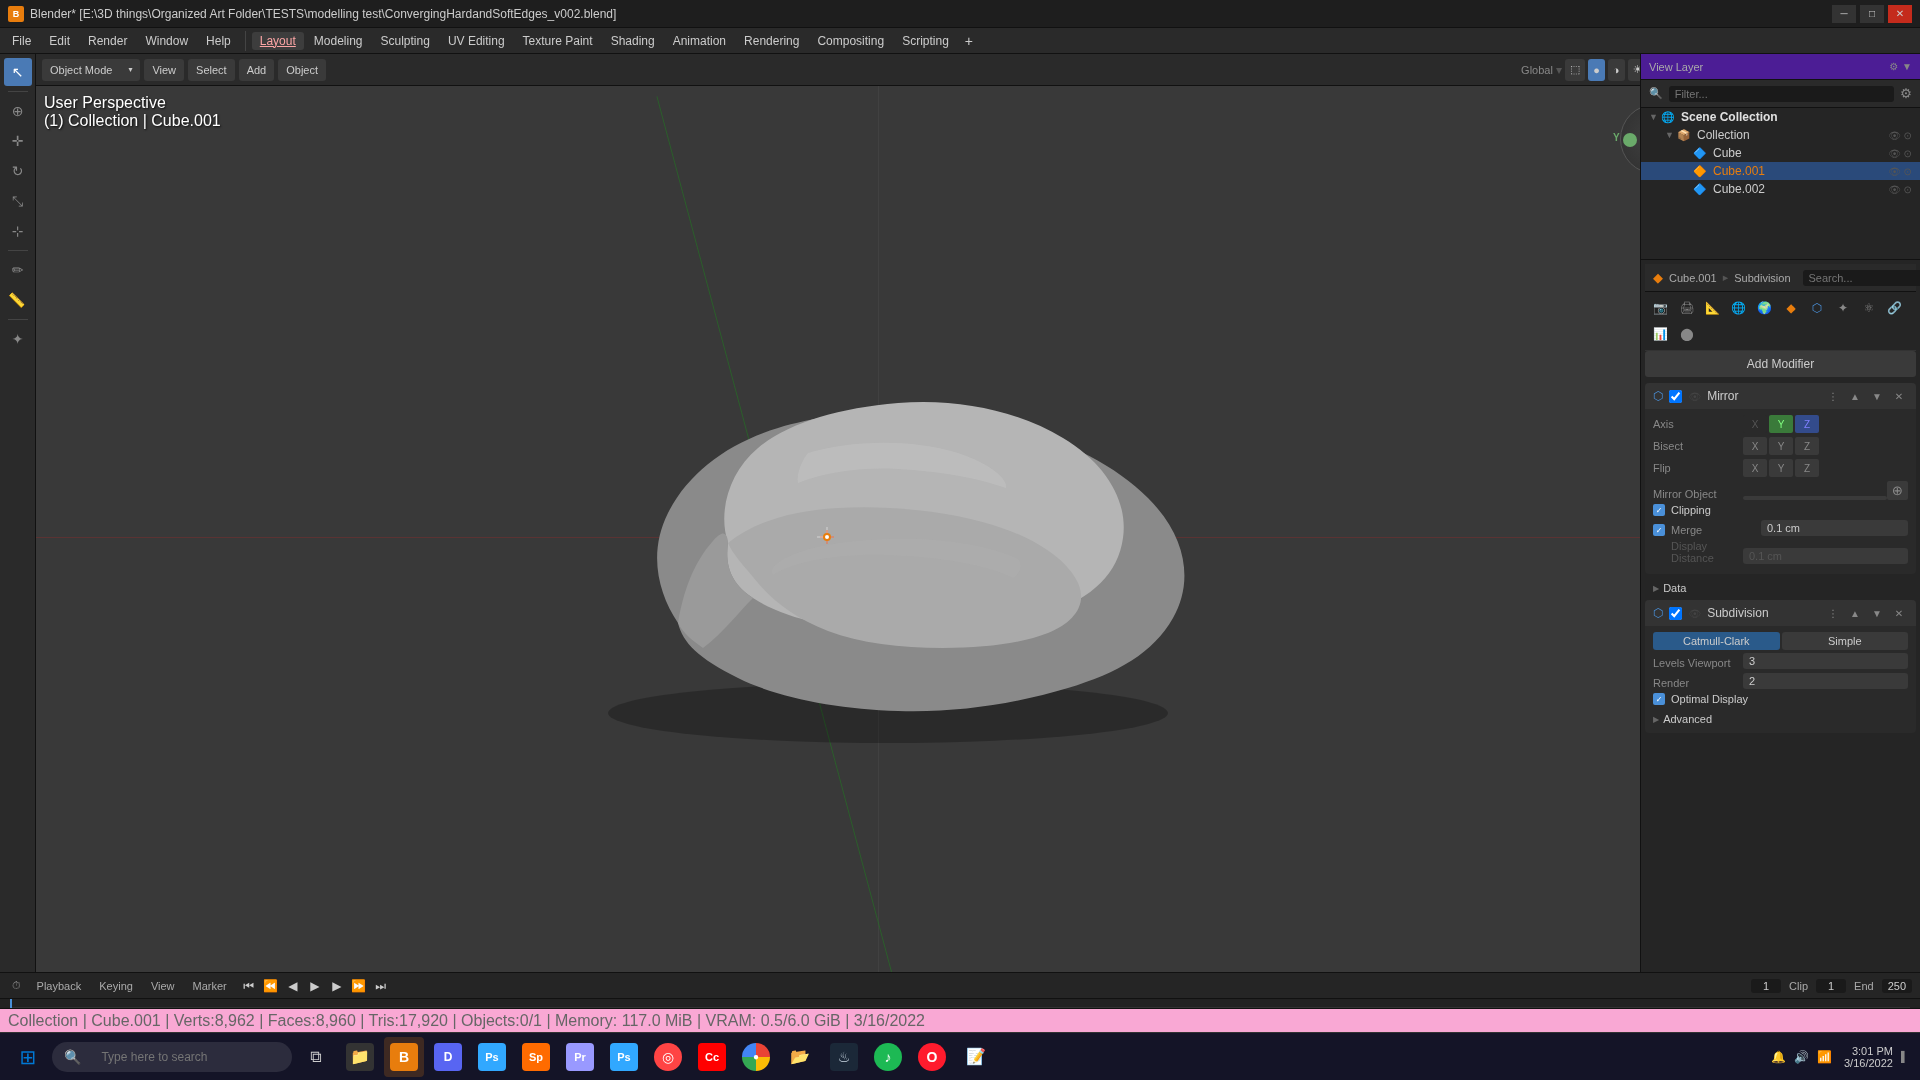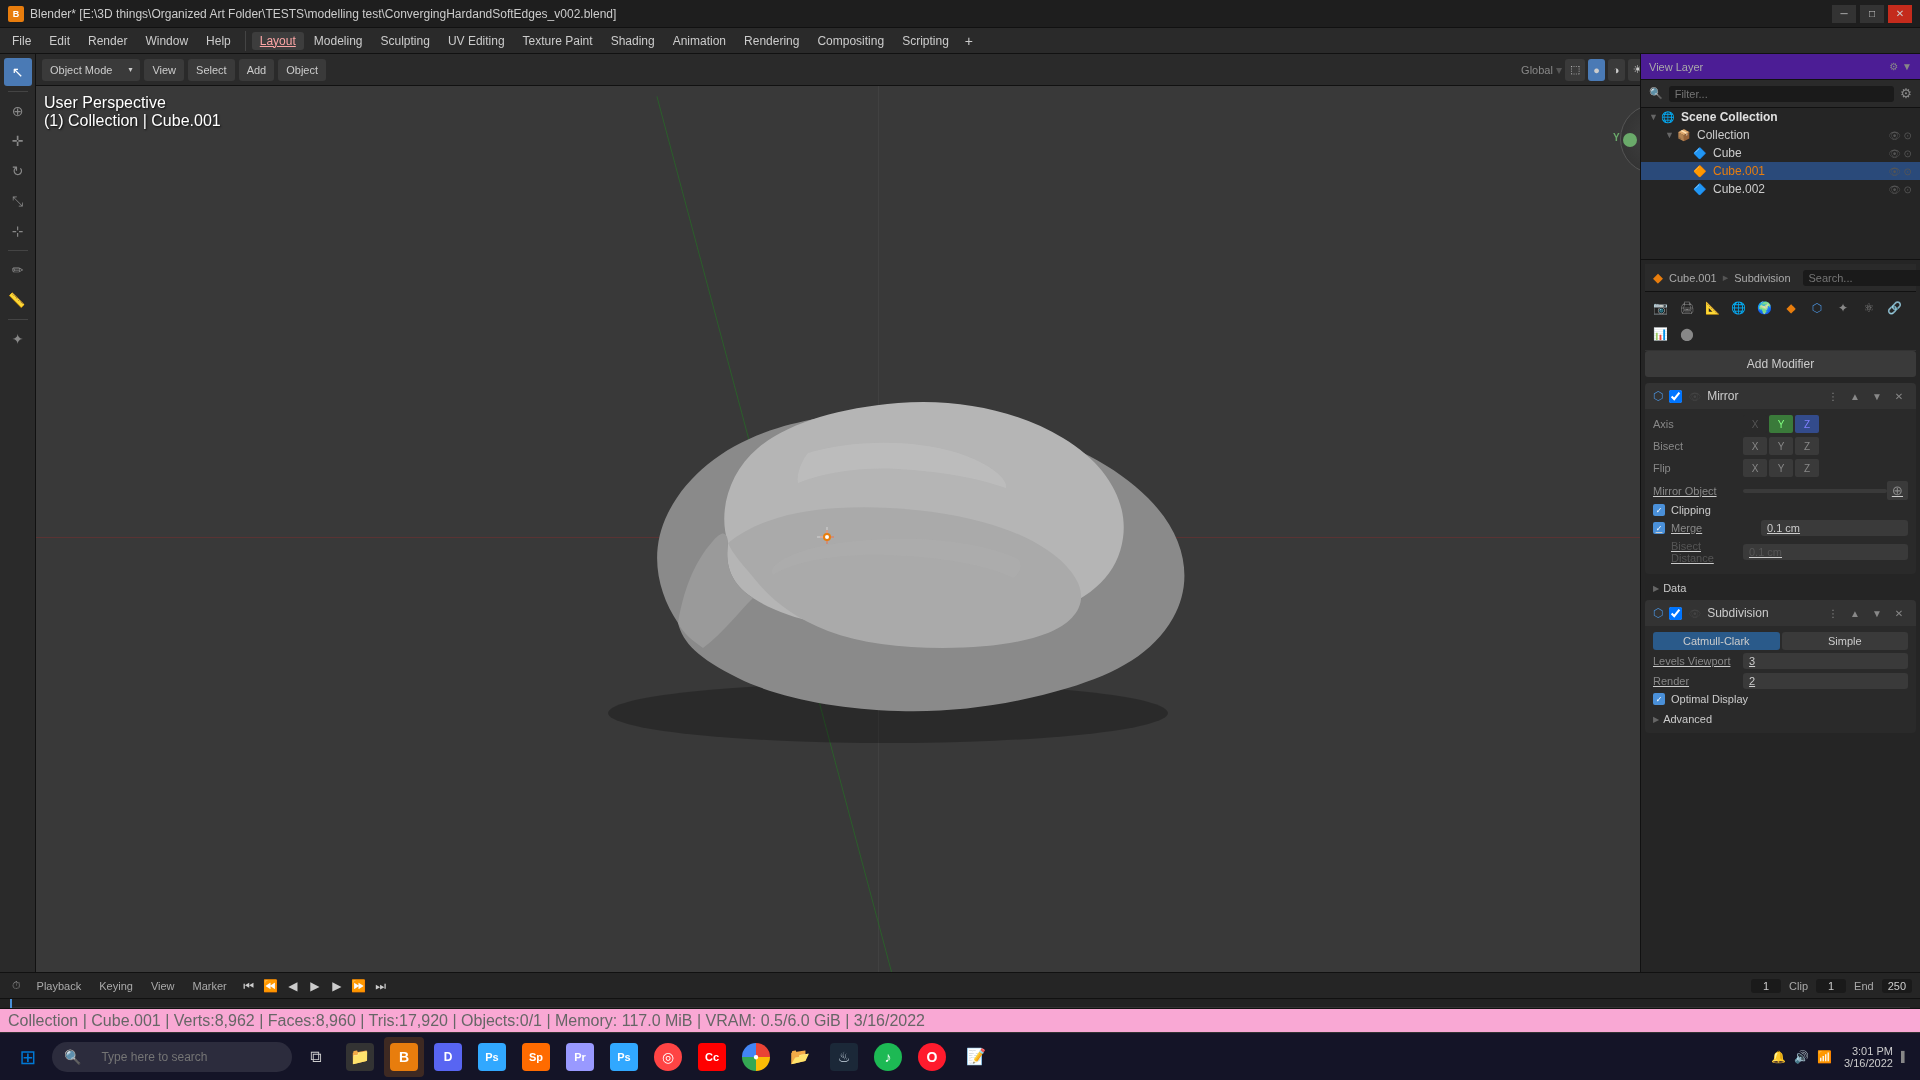--- a/index.html
+++ b/index.html
@@ -500,24 +500,23 @@
       color: #888;
       font-size: 10px;
       cursor: pointer;
       display: flex; align-items: center; justify-content: center;
     }
     .modifier-content {
       padding: 6px 8px;
     }
     .mod-row {
       display: flex;
-      align-items: center;
+      align-items: flex-end;
       margin-bottom: 4px;
       font-size: 11px;
-      text-decoration: underline;
     }
     .mod-label {
       color: #888;
       width: 90px;
       flex-shrink: 0;
     }
     .mod-value {
       flex: 1;
       background: #3a3a3a;
       padding: 2px 6px;
@@ -1130,21 +1129,21 @@
           <span class="mod-checkbox-label">Clipping</span>
         </div>
 
         <div class="mod-row">
           <div class="mod-checkbox" style="margin-right:6px;">✓</div>
           <span class="mod-label">Merge</span>
           <span class="mod-value">0.1 cm</span>
         </div>
 
         <div class="mod-row">
-          <span class="mod-label" style="padding-left:18px; color:#555;">Bisect Distance</span>
+          <span class="mod-label" style="padding-left:18px; color:#555;">Display Distance</span>
           <span class="mod-value" style="color:#555;">0.1 cm</span>
         </div>
       </div>
     </div>
 
     
     <div class="section-collapse-btn">
       <span class="section-arrow">▶</span>
       <span>Data</span>
     </div>

